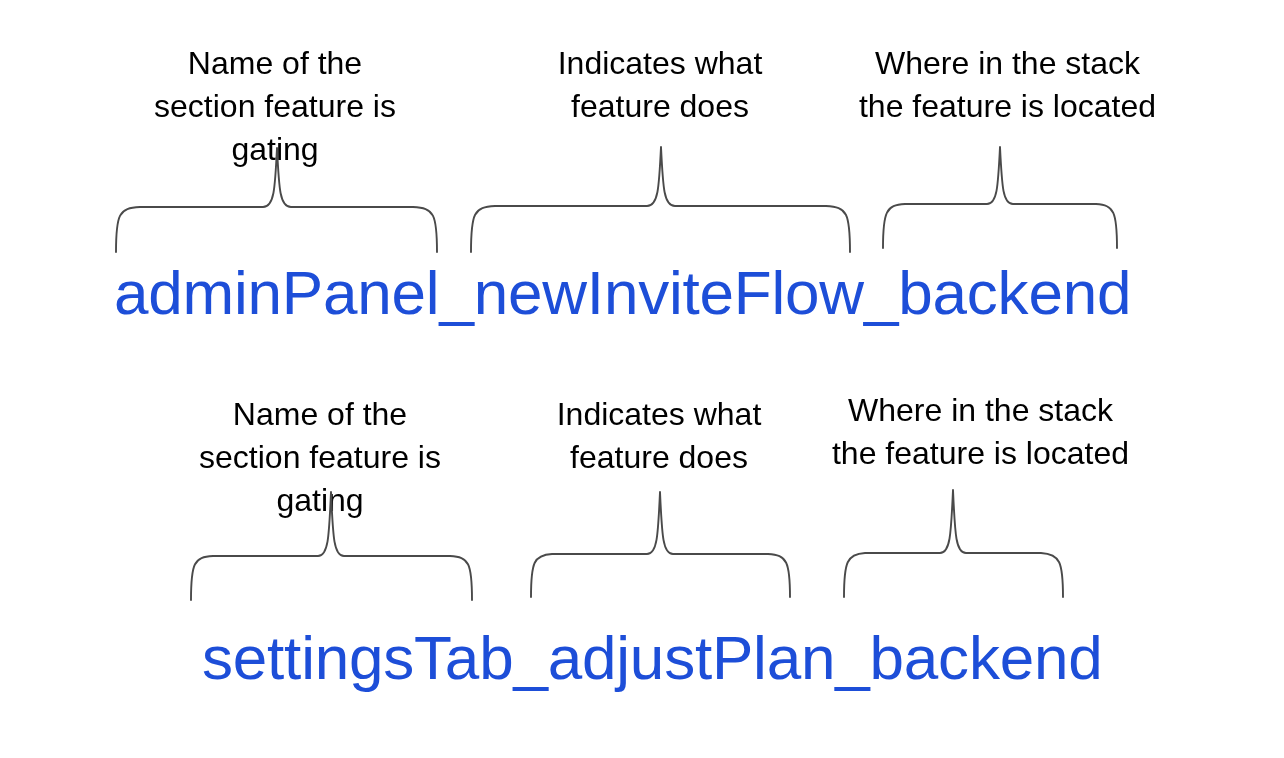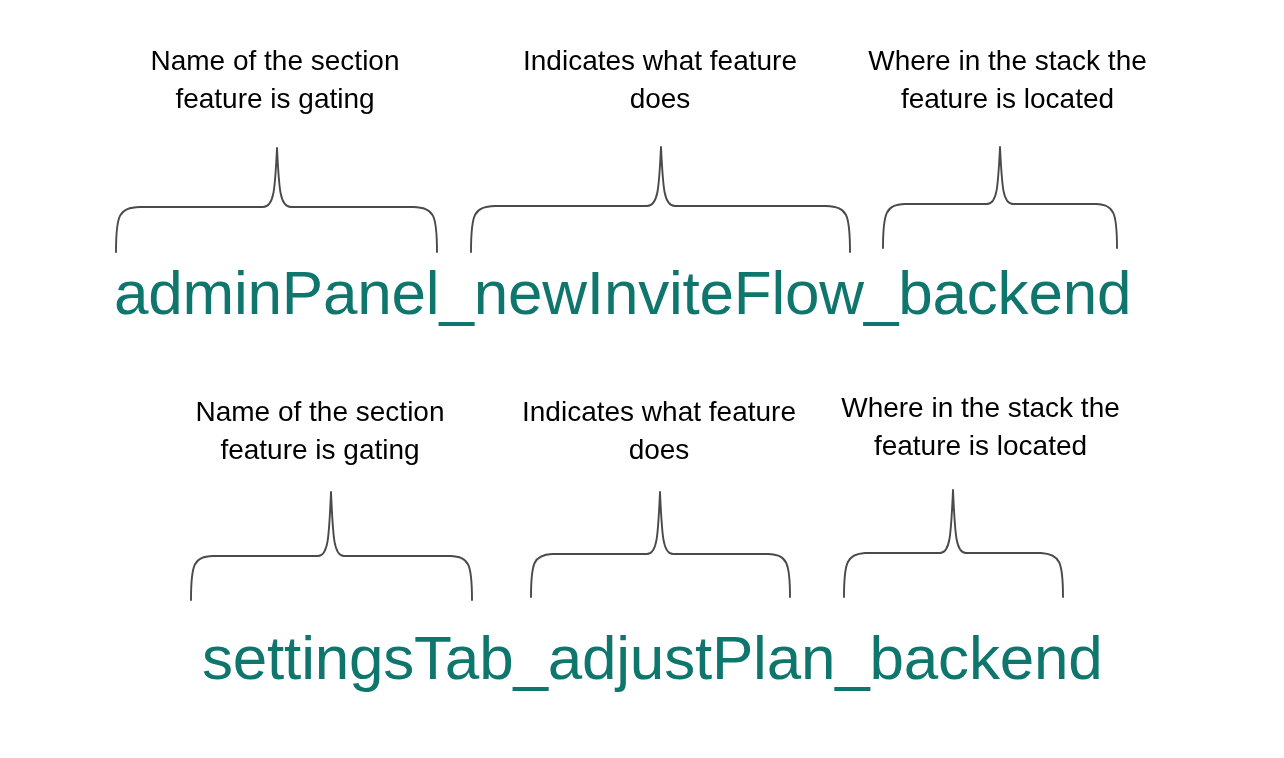--- a/index.html
+++ b/index.html
@@ -18,32 +18,32 @@
   }
   .canvas {
     position: absolute;
     left: 0; top: 0;
     width: 1284px;
     height: 758px;
   }
   .label {
     position: absolute;
     text-align: center;
-    font-size: 28px;
+    font-size: 32px;
     line-height: 1.35;
     color: #000000;
     font-family: "Liberation Sans", sans-serif;
     white-space: pre-line;
   }
   .flagtext {
     position: absolute;
     font-size: 62px;
     line-height: 1;
     letter-spacing: -0.2px;
-    color: #0f766e;
+    color: #1d4ed8;
     font-family: "Liberation Sans", sans-serif;
     white-space: pre;
   }
   svg.brace-layer {
     position: absolute;
     left: 0; top: 0;
     width: 1284px;
     height: 758px;
     pointer-events: none;
   }

